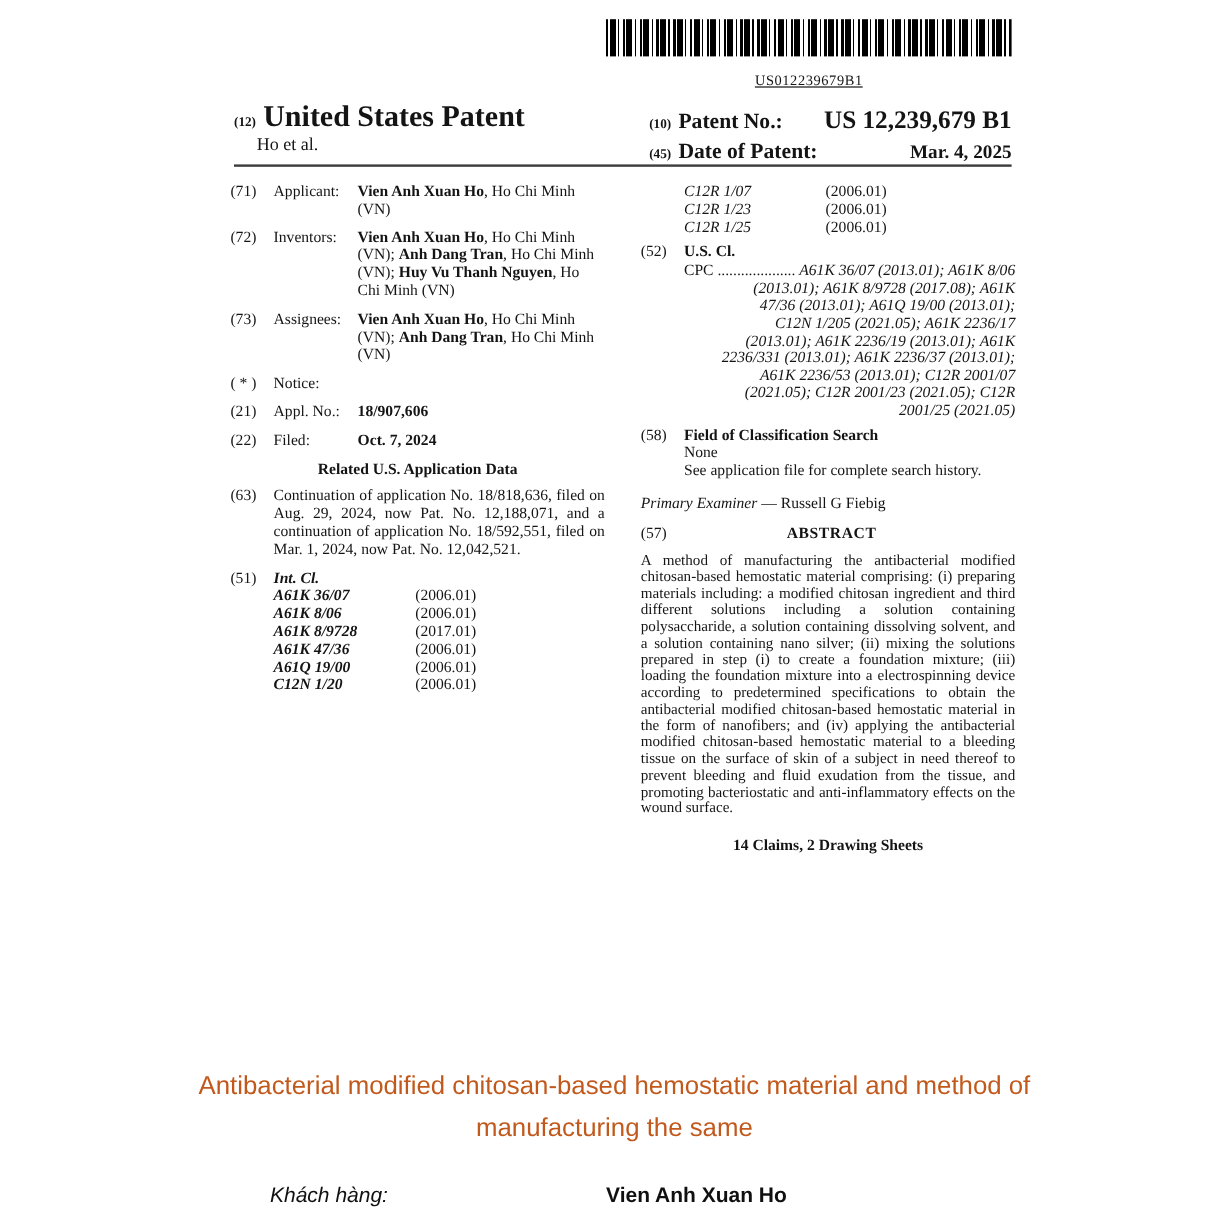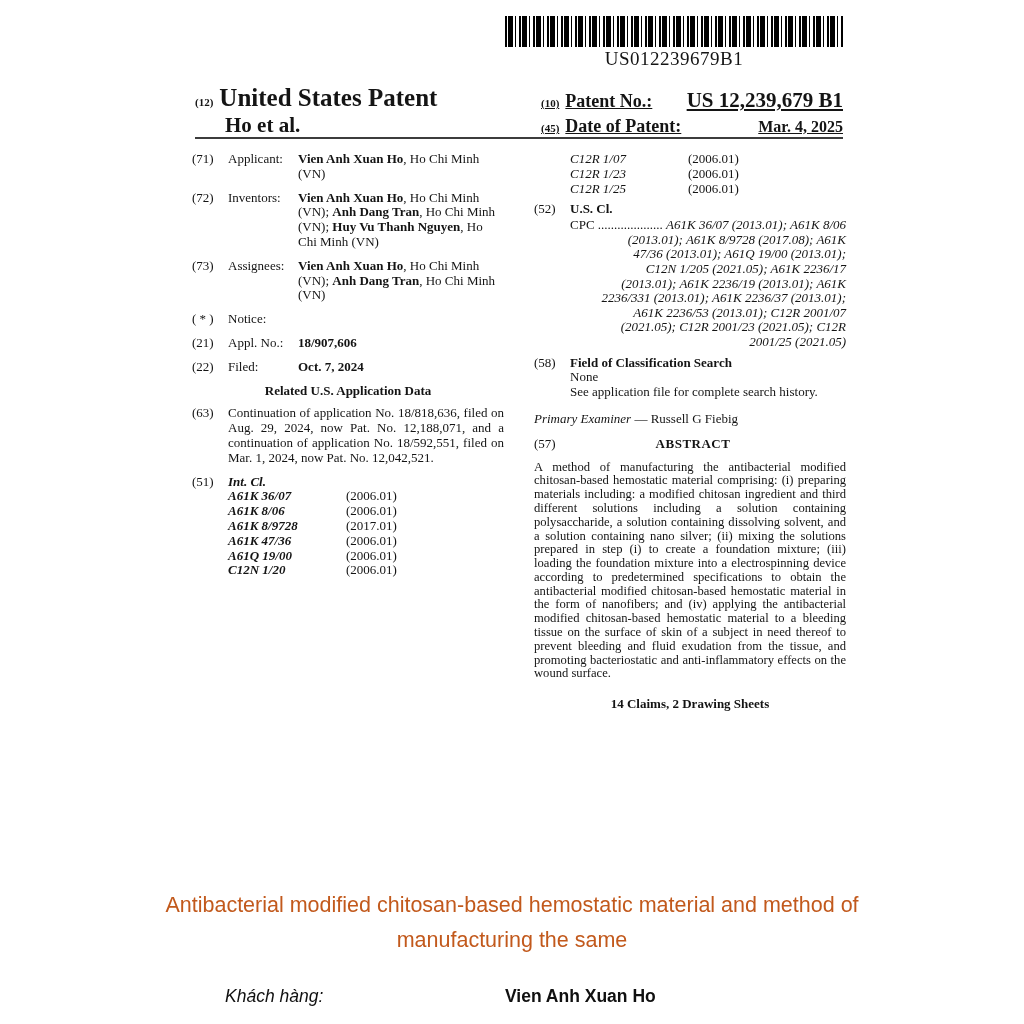--- a/index.html
+++ b/index.html
@@ -10,30 +10,30 @@
 
   
   .barcode-wrap { position:absolute; left:505px; top:16px; width:338px; }
   .barcode {
     height:31px; width:100%;
     background: repeating-linear-gradient(90deg,
       #000 0 2px, #fff 2px 3px, #000 3px 8px, #fff 8px 10px,
       #000 10px 11px, #fff 11px 14px, #000 14px 16px, #fff 16px 17px,
       #000 17px 22px, #fff 22px 24px, #000 24px 25px, #fff 25px 28px);
   }
-  .barcode-text { text-align:center; font-size:19px; letter-spacing:0.5px; margin-top:1px; }
+  .barcode-text { text-align:center; font-size:12px; letter-spacing:0.5px; margin-top:13px;text-decoration:underline; }
 
   
   .header { position:absolute; left:195px; top:84px; width:648px; display:flex; }
   .h-left { width:330px; }
   .h-office { font-size:25px; font-weight:bold; white-space:nowrap; }
   .fieldnum { font-size:11px; font-weight:bold; margin-right:6px; }
-  .h-inventor { font-size:21px; font-weight:bold; margin-left:30px; margin-top:1px; }
+  .h-inventor { font-size:15px; font-weight:normal; margin-left:19px; margin-top:1px; }
   .h-right { margin-left:auto; width:302px; padding-top:4px; }
-  .h-row { display:flex; align-items:baseline; margin-bottom:3px;text-decoration:underline; }
+  .h-row { display:flex; align-items:baseline; margin-bottom:3px; }
   .h-row .lbl { font-size:18px; font-weight:bold; }
   .h-row .val { margin-left:auto; font-weight:bold; }
   .val-patno { font-size:21px; }
   .val-date  { font-size:16px; }
 
   .rule { position:absolute; left:195px; top:137px; width:648px; height:2px; background:#3c3c3c; }
 
   
   .columns { position:absolute; left:192px; top:152px; width:654px; display:flex; gap:30px;
              font-size:13px; line-height:14.8px; }

